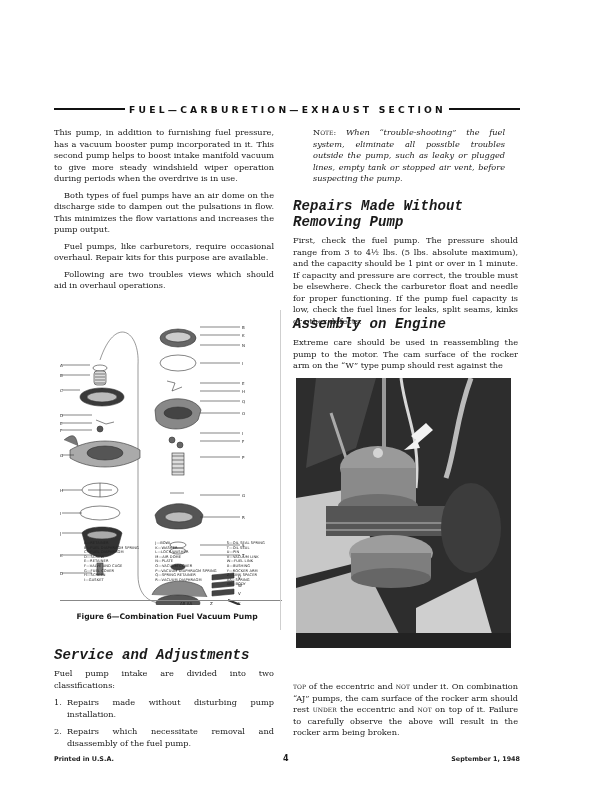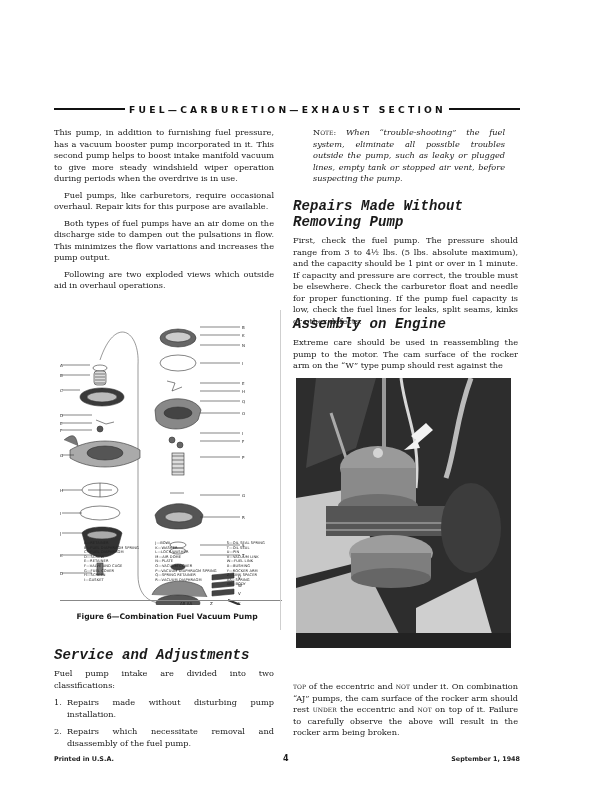--- a/index.html
+++ b/index.html
@@ -92,23 +92,23 @@
 <div class="page">
 
   <div class="section-header">
     <div class="rule"></div>
     <div class="title">FUEL—CARBURETION—EXHAUST SECTION</div>
     <div class="rule"></div>
   </div>
 
   <div class="col col-left" style="top:107px;">
     <p class="body">This pump, in addition to furnishing fuel pressure, has a vacuum booster pump incorporated in it. This second pump helps to boost intake manifold vacuum to give more steady windshield wiper operation during periods when the overdrive is in use.</p>
+    <p class="body indent" style="margin-top:5px;">Both types of fuel pumps have an air dome on the discharge side to dampen out the pulsations in flow. This minimizes the flow variations and increases the pump output.</p>
     <p class="body indent" style="margin-top:5px;">Fuel pumps, like carburetors, require occasional overhaul. Repair kits for this purpose are available.</p>
-    <p class="body indent" style="margin-top:5px;">Both types of fuel pumps have an air dome on the discharge side to dampen out the pulsations in flow. This minimizes the flow variations and increases the pump output.</p>
-    <p class="body indent" style="margin-top:5px;">Following are two exploded views which outside aid in overhaul operations.</p>
+    <p class="body indent" style="margin-top:5px;">Following are two troubles views which should aid in overhaul operations.</p>
   </div>
 
   <svg class="fig6" viewBox="0 0 222 300">
     <g stroke="#333" fill="none" stroke-width="0.6">
 
       <path d="M40,55 C55,10 80,25 78,60 L78,270 C78,295 95,300 110,298" stroke="#555"></path>
 
       <ellipse cx="40" cy="63" rx="7" ry="3"></ellipse>
       <rect x="34" y="66" width="12" height="14" rx="3" fill="#ddd"></rect>
       <path d="M35,69h10M35,72h10M35,75h10M35,78h10"></path>

